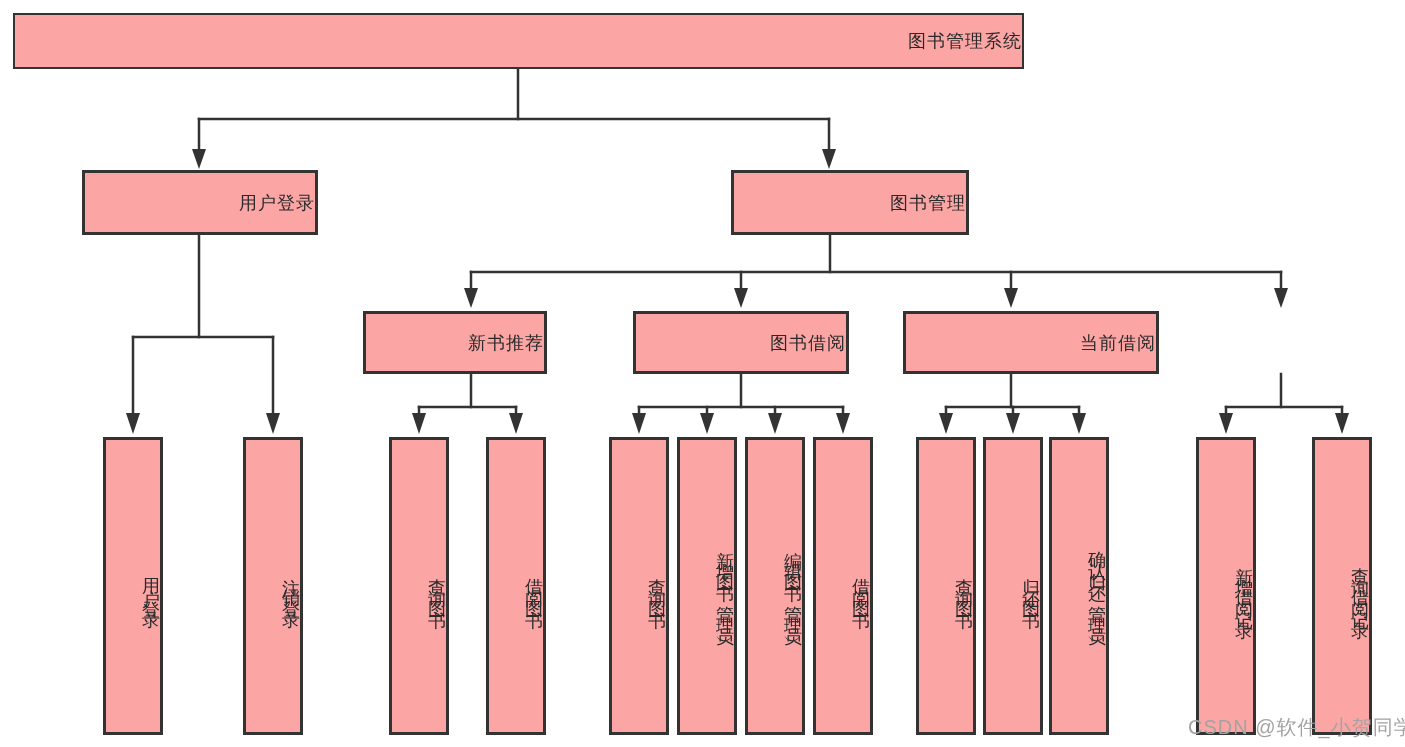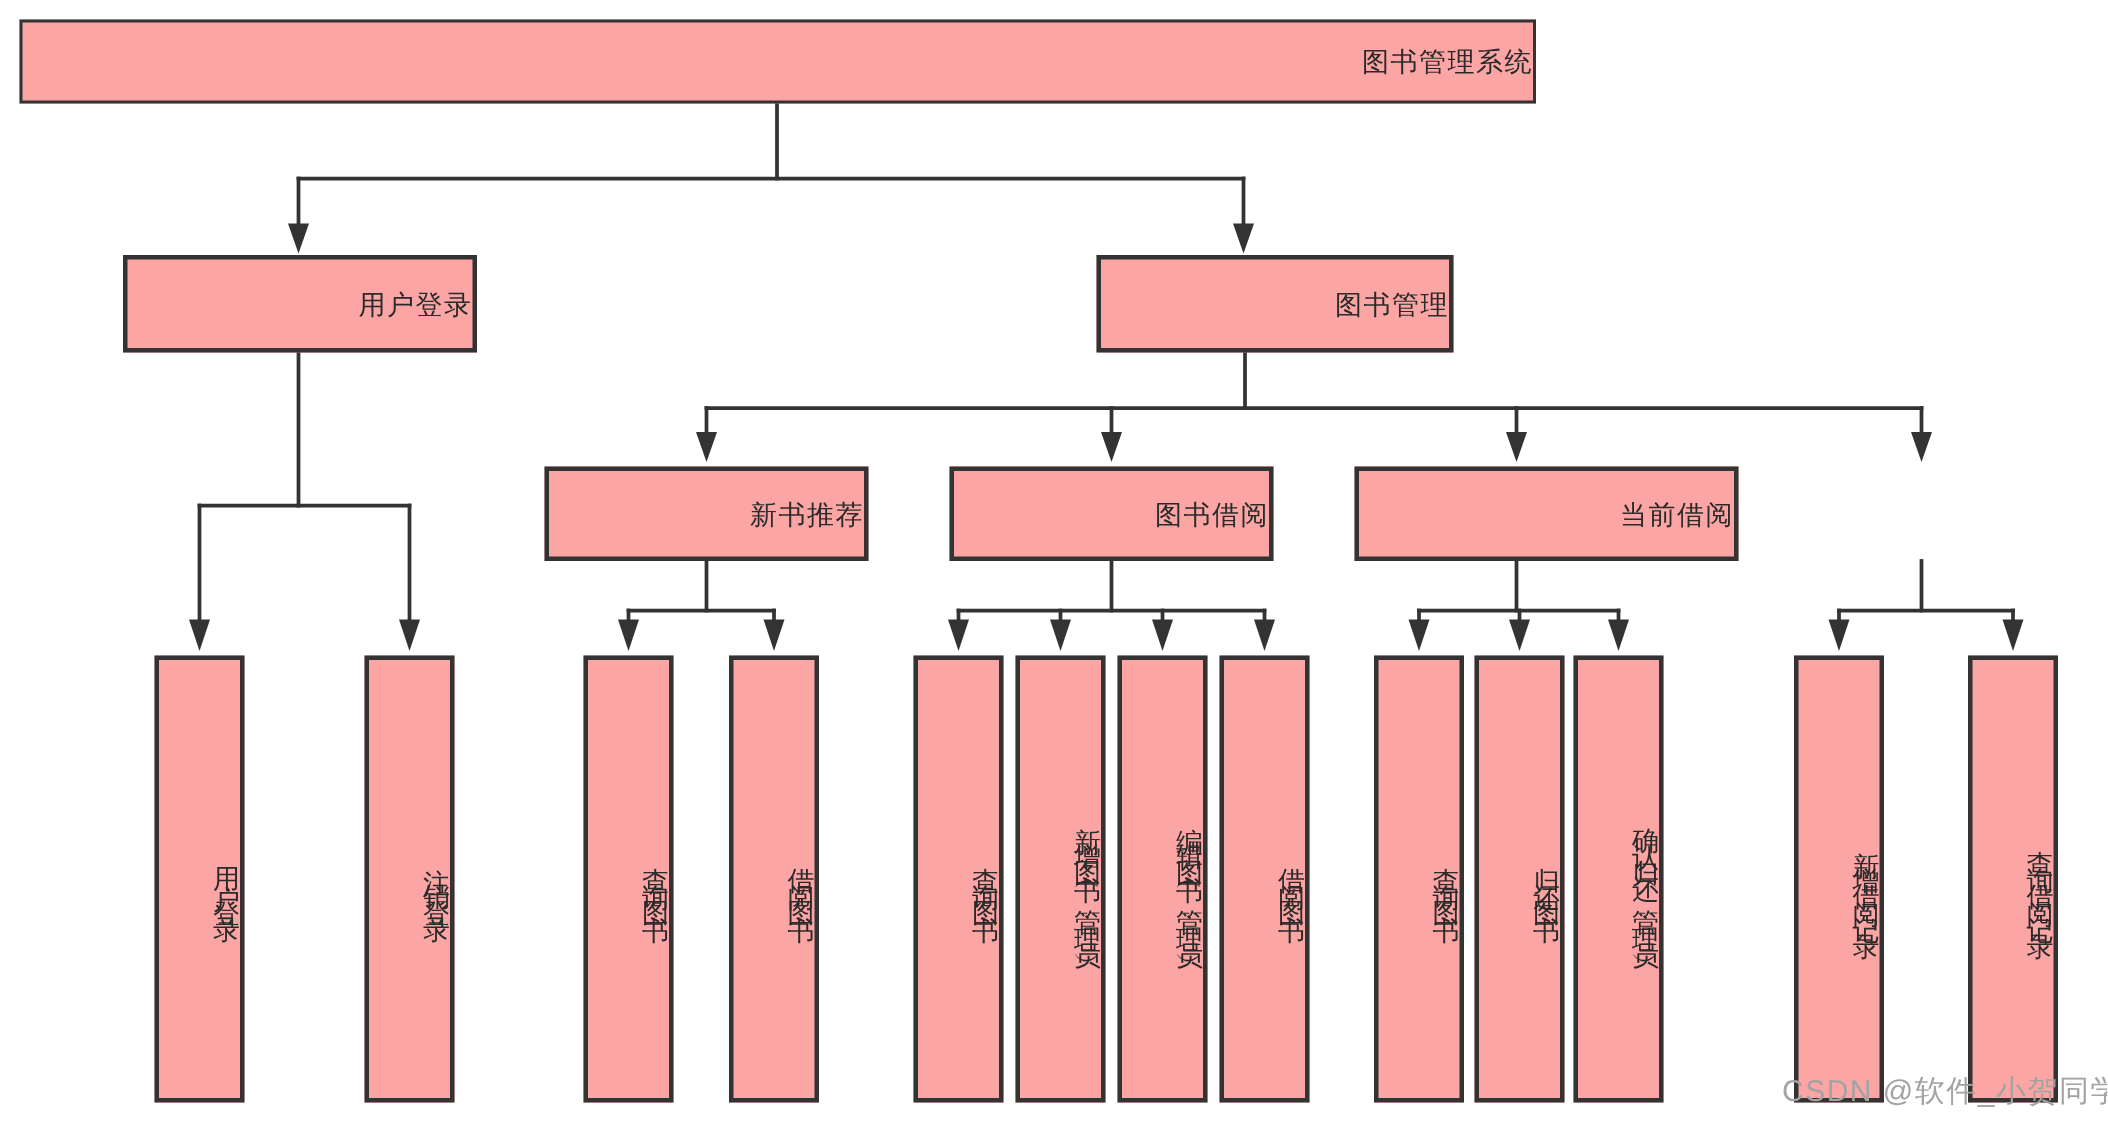--- a/index.html
+++ b/index.html
@@ -33,21 +33,21 @@
     text-orientation: mixed;
     font-size: 18px;
     line-height: 1;
     letter-spacing: 11px;
     white-space: nowrap;
   }
   
   .n-root            { left: 13px;   top: 13px;  width: 1011px; height: 56px; }
   .n-user-login      { left: 82px;   top: 170px; width: 236px;  height: 65px; }
   .n-book-mgmt       { left: 711px;  top: 170px; width: 238px;  height: 65px; margin-left: 20px; }
-  .n-new-book-rec    { left: 363px;  top: 311px; width: 216px;  height: 63px; }
+  .n-new-book-rec    { left: 363px;  top: 311px; width: 184px;  height: 63px; }
   .n-book-borrow     { left: 633px;  top: 311px; width: 216px;  height: 63px; }
   .n-current-borrow  { left: 903px;  top: 311px; width: 256px;  height: 63px; }
   .n-borrow-records  { left: 1173px; top: 311px; width: 216px;  height: 63px; }
   .vbox              { top: 437px; width: 60px; height: 298px; }
   .n-ul-user-login   { left: 103px; }
   .n-ul-logout       { left: 243px; }
   .n-nb-query        { left: 389px; }
   .n-nb-borrow       { left: 486px; }
   .n-bb-query        { left: 609px; }
   .n-bb-add          { left: 677px; }

